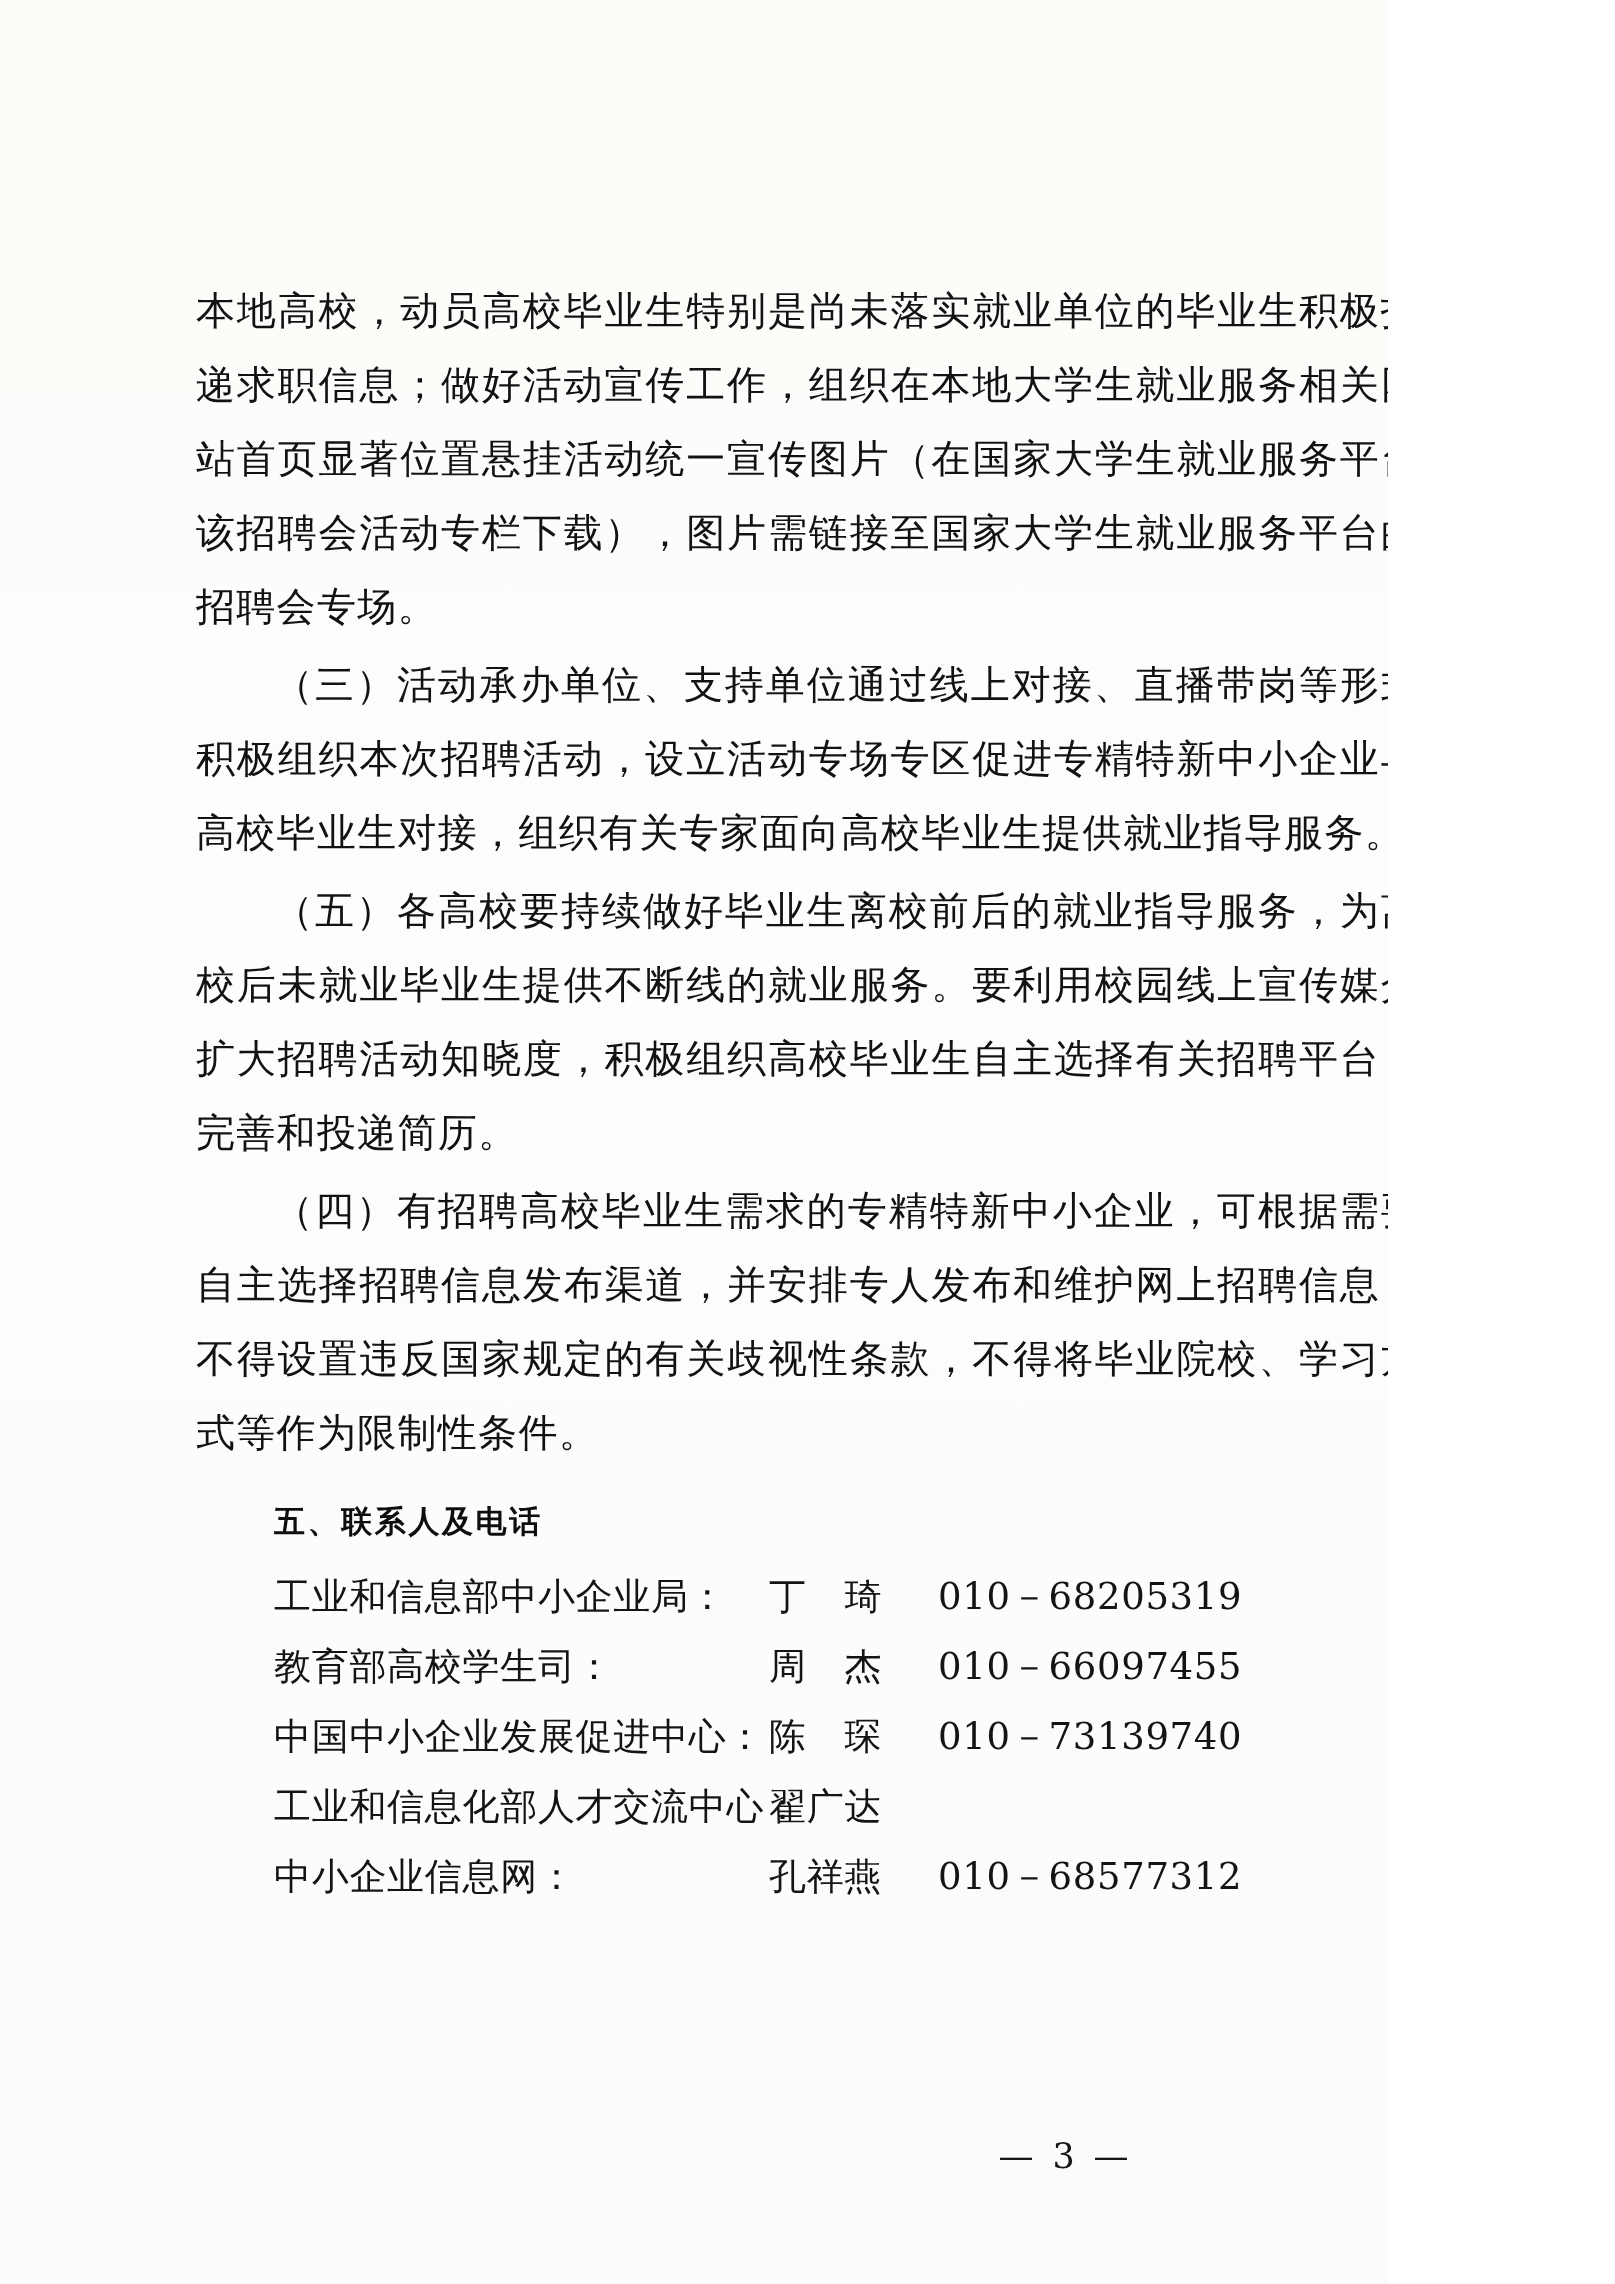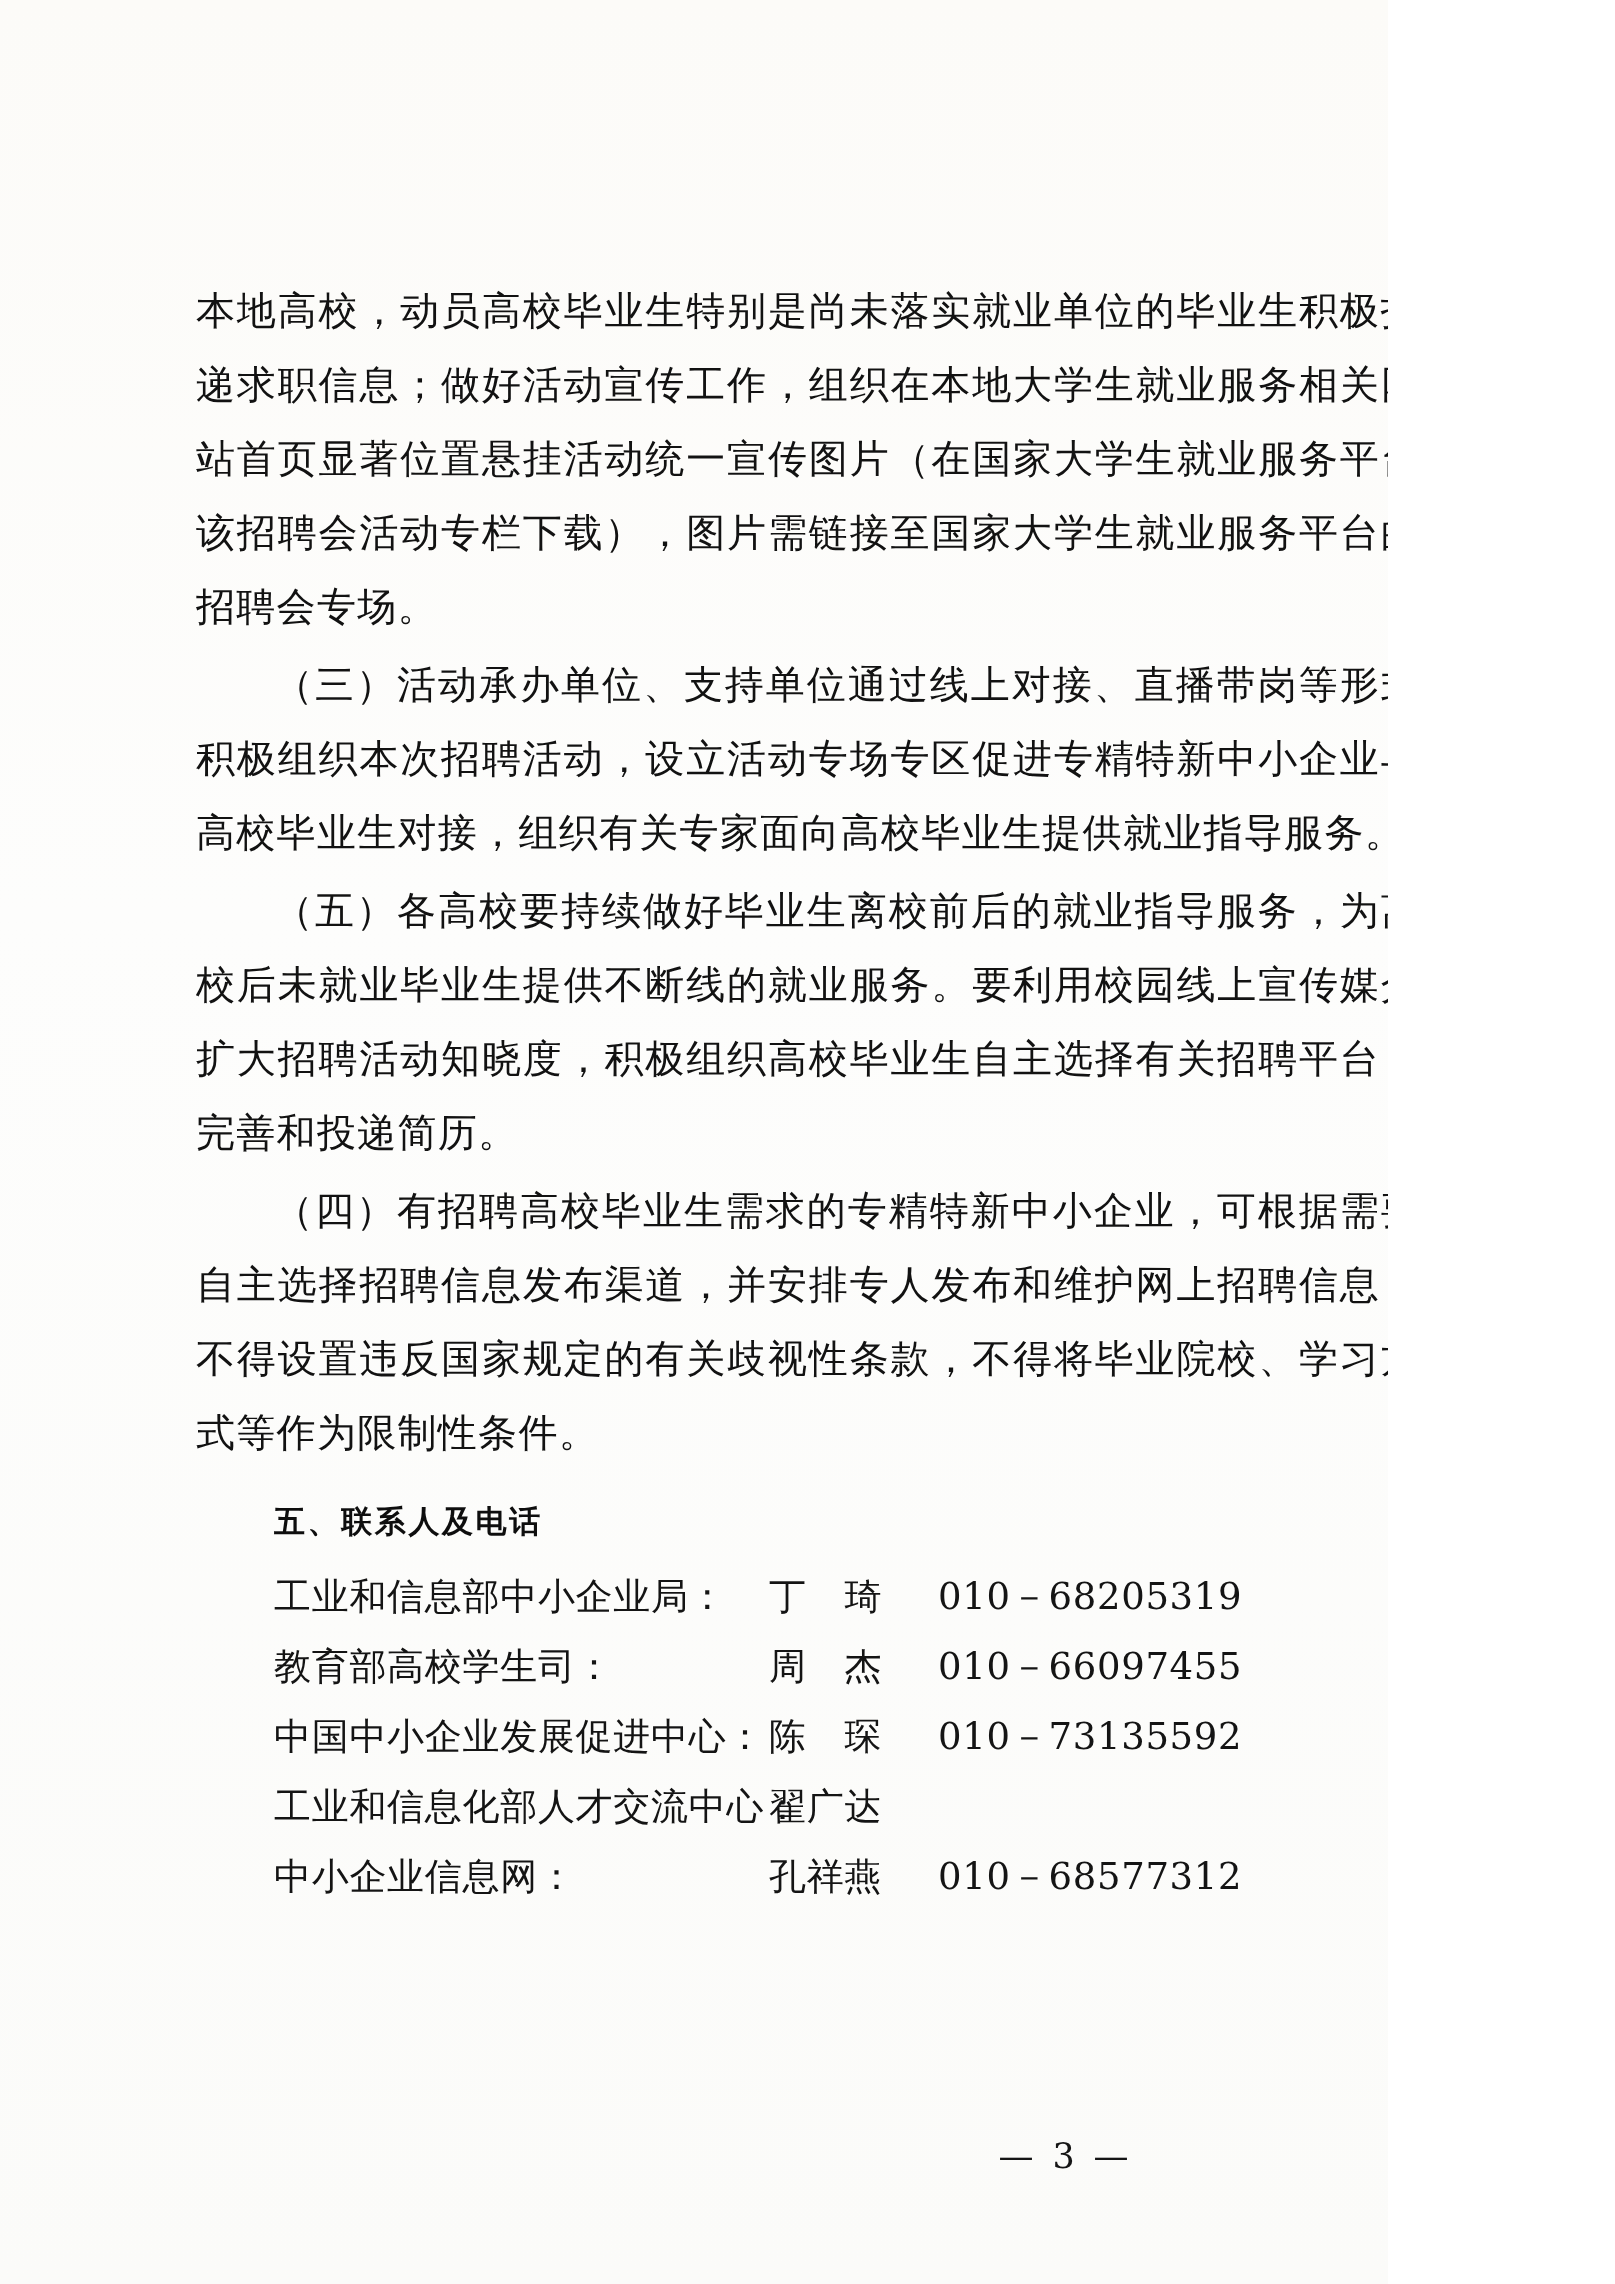--- a/index.html
+++ b/index.html
@@ -124,21 +124,21 @@
 
       <div class="contact-row">
         <span class="c-org">教育部高校学生司：</span>
         <span class="c-name">周　杰</span>
         <span class="c-phone">010－66097455</span>
       </div>
 
       <div class="contact-row">
         <span class="c-org">中国中小企业发展促进中心：</span>
         <span class="c-name">陈　琛</span>
-        <span class="c-phone">010－73135592</span>
+        <span class="c-phone">010－73139740</span>
       </div>
 
       <div class="contact-row">
         <span class="c-org">工业和信息化部人才交流中心：</span>
         <span class="c-name">翟广达</span>
       </div>
 
       <div class="contact-row">
         <span class="c-org">中小企业信息网：</span>
         <span class="c-name">孔祥燕</span>

